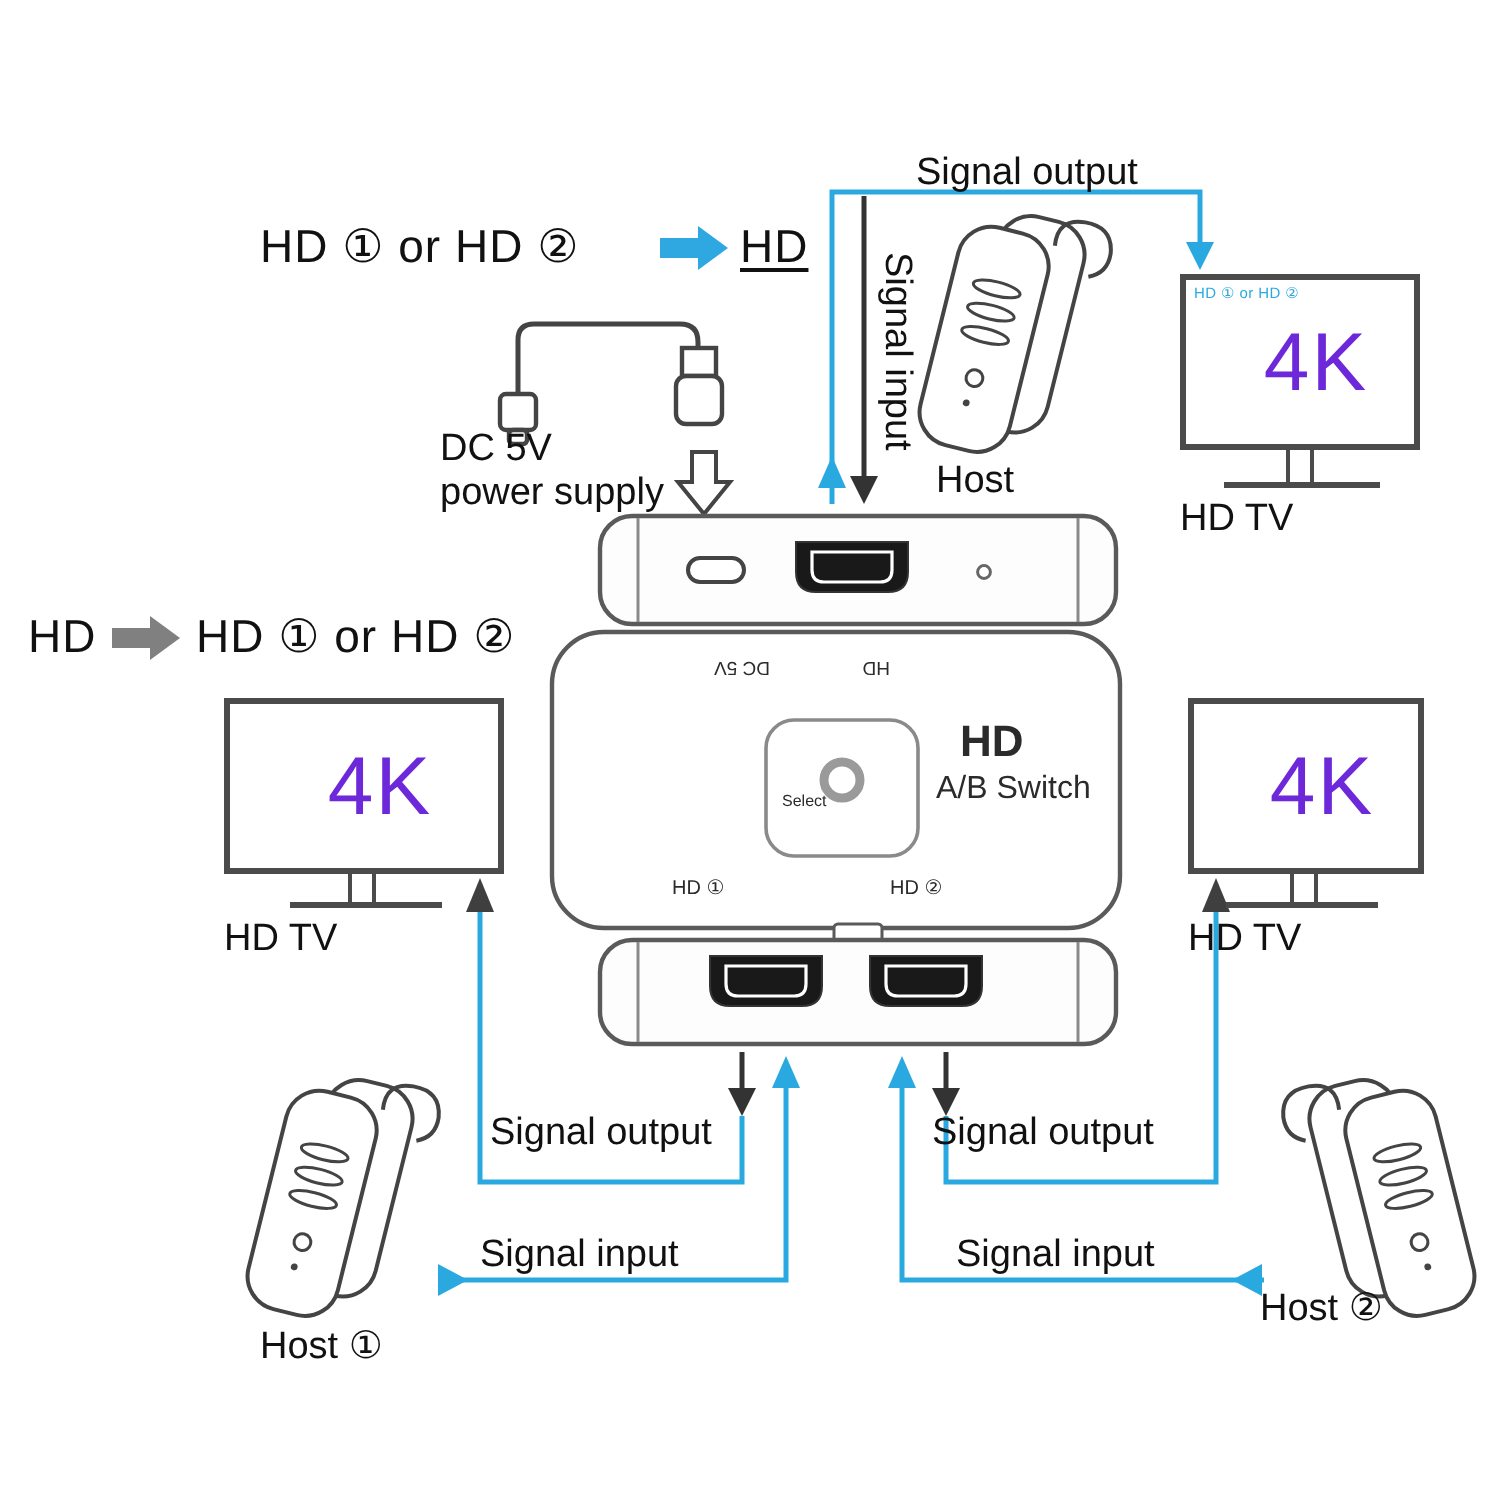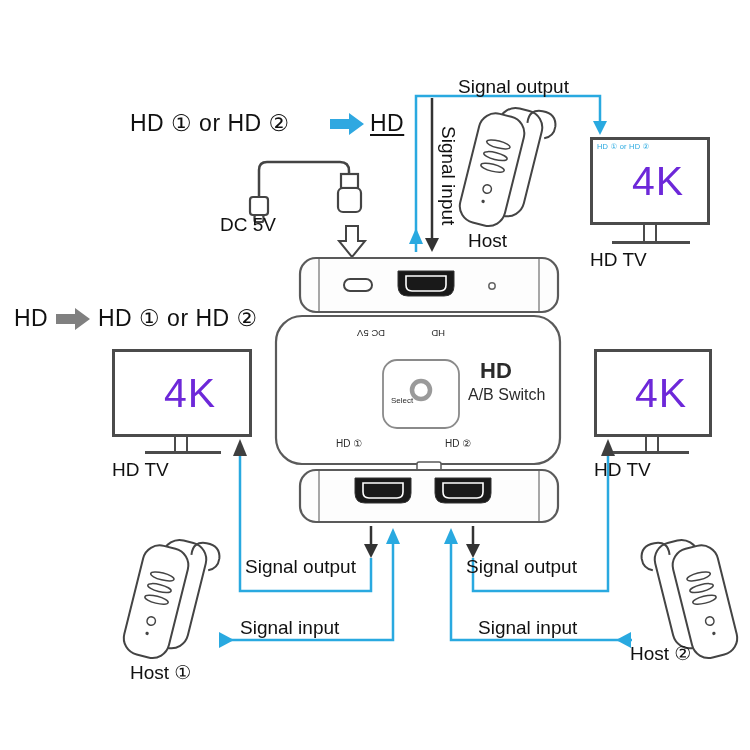--- a/index.html
+++ b/index.html
@@ -147,20 +147,21 @@
       </svg>
   </div>
   <div class="abs title" style="left:98px;top:305px">HD ① or HD ②</div>
 
   <div class="abs lbl" style="left:458px;top:76px">Signal output</div>
   <div class="abs lbl vert" style="left:437px;top:126px;height:110px">Signal input</div>
   <div class="abs lbl center" style="left:468px;top:230px;width:60px">Host</div>
 
   <div class="abs lbl center" style="left:220px;top:214px;width:150px">
     <div>DC 5V</div>
+    <div>power supply</div>
   </div>
 
   <div class="monitor" style="left:590px;top:137px;width:114px;height:82px">
     <div class="corner-tag">HD ① or HD ②</div>
     <div class="fourk">4K</div>
   </div>
   <div class="stand" style="left:643px;top:225px;width:10px;height:16px"></div>
   <div class="base" style="left:612px;top:241px;width:78px"></div>
   <div class="abs lbl center" style="left:590px;top:249px;width:120px">HD TV</div>
 

